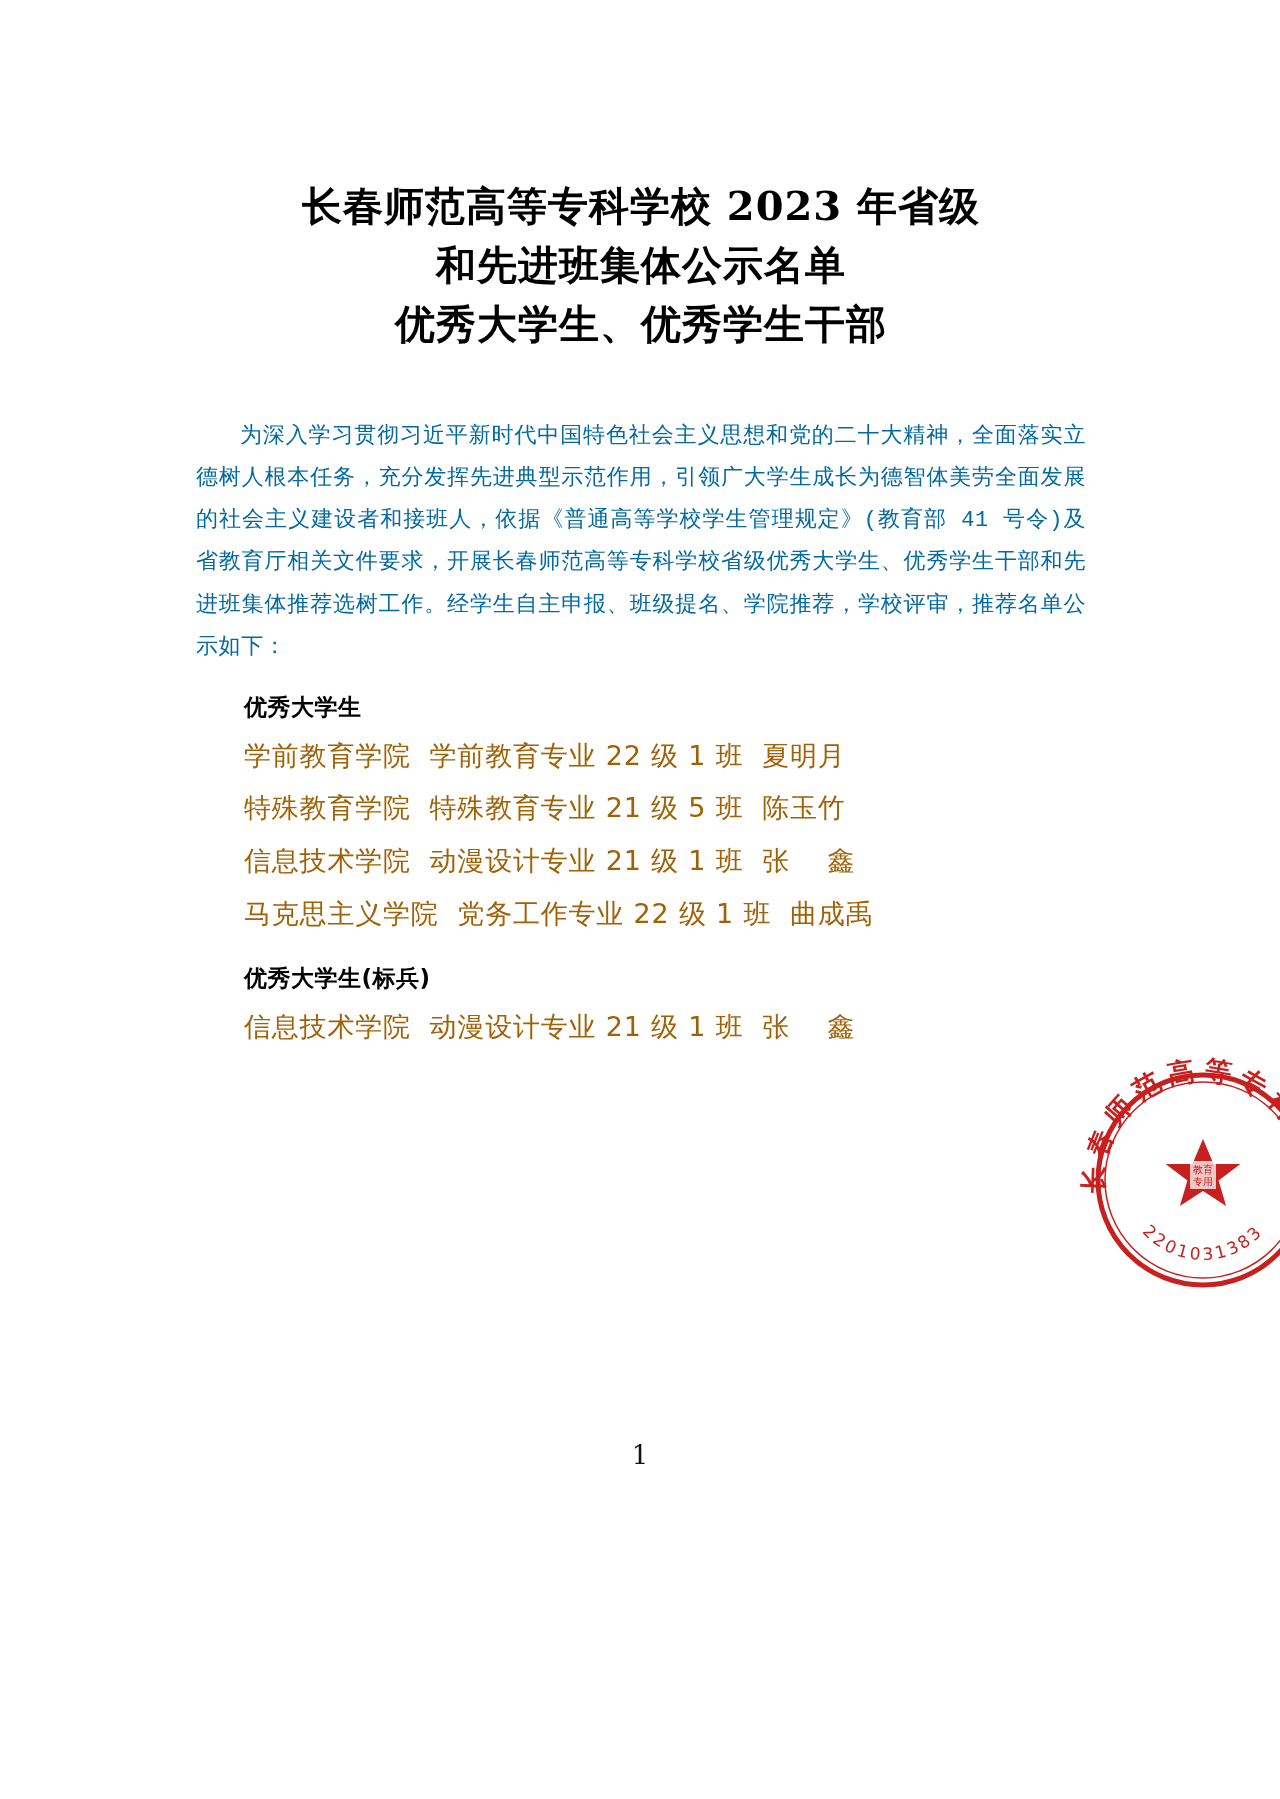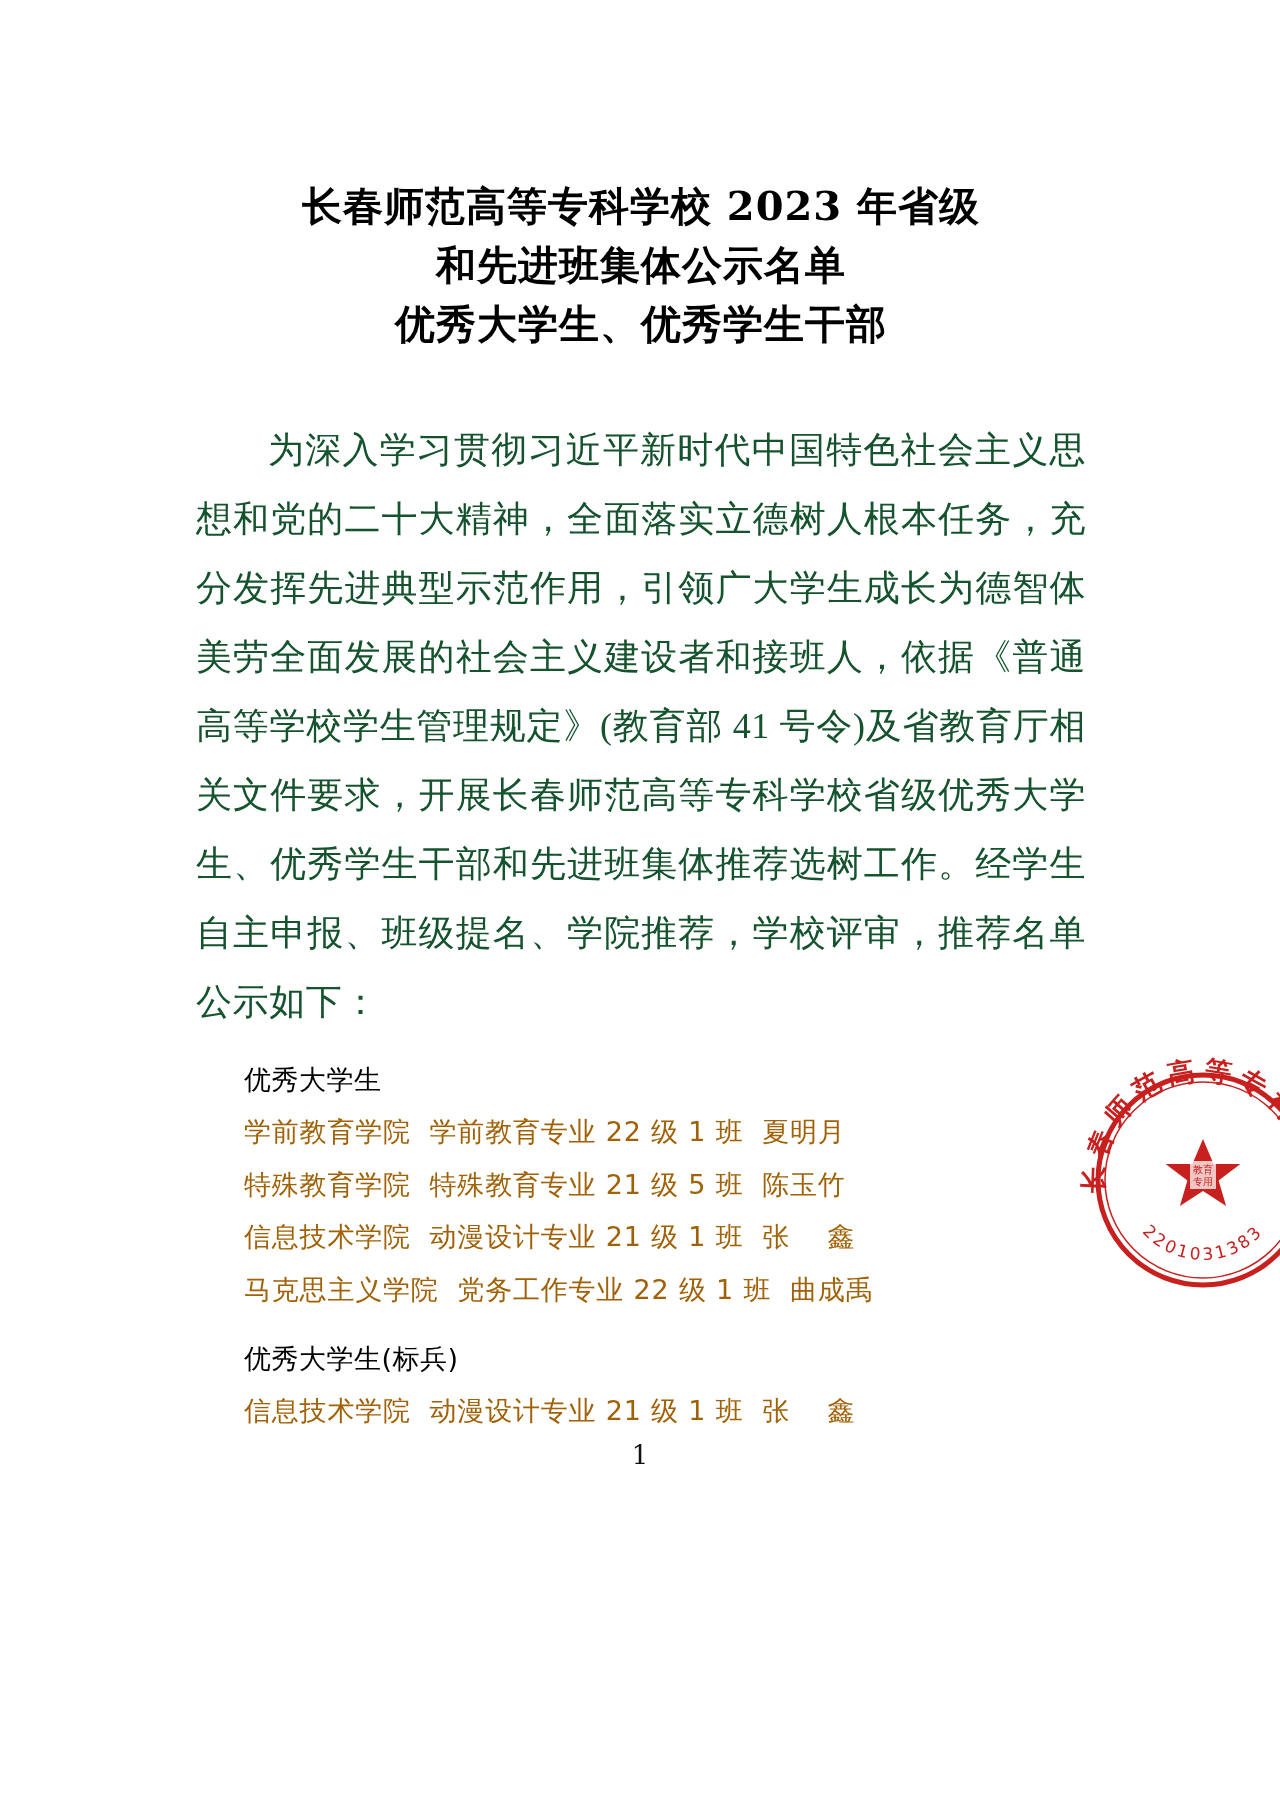--- a/index.html
+++ b/index.html
@@ -30,39 +30,39 @@
     line-height: 1.48;
     letter-spacing: 1px;
     color: #000000;
   }
   .doc-title .tline {
     display: block;
     white-space: nowrap;
   }
   .body-block {
     margin-top: 62px;
-    font-family: Liberation Serif, serif;
-    font-size: 36px;
+    font-family: Liberation Mono, monospace;
+    font-size: 22px;
     line-height: 1.92;
-    color: #14532d;
+    color: #0369a1;
     text-align: justify;
     text-justify: inter-ideograph;
   }
   .body-block p {
     margin: 0;
     text-indent: 2em;
     letter-spacing: 0.6px;
   }
   .section {
     margin-top: 16px;
   }
   .section-heading {
     font-family: "DejaVu Sans", sans-serif;
-    font-weight: normal;
-    font-size: 27px;
+    font-weight: bold;
+    font-size: 23px;
     line-height: 1.95;
     padding-left: 48px;
     letter-spacing: 0.5px;
     color: #000000;
   }
   .entry {
     font-family: "DejaVu Sans", sans-serif;
     font-size: 27px;
     line-height: 1.95;
     padding-left: 48px;

